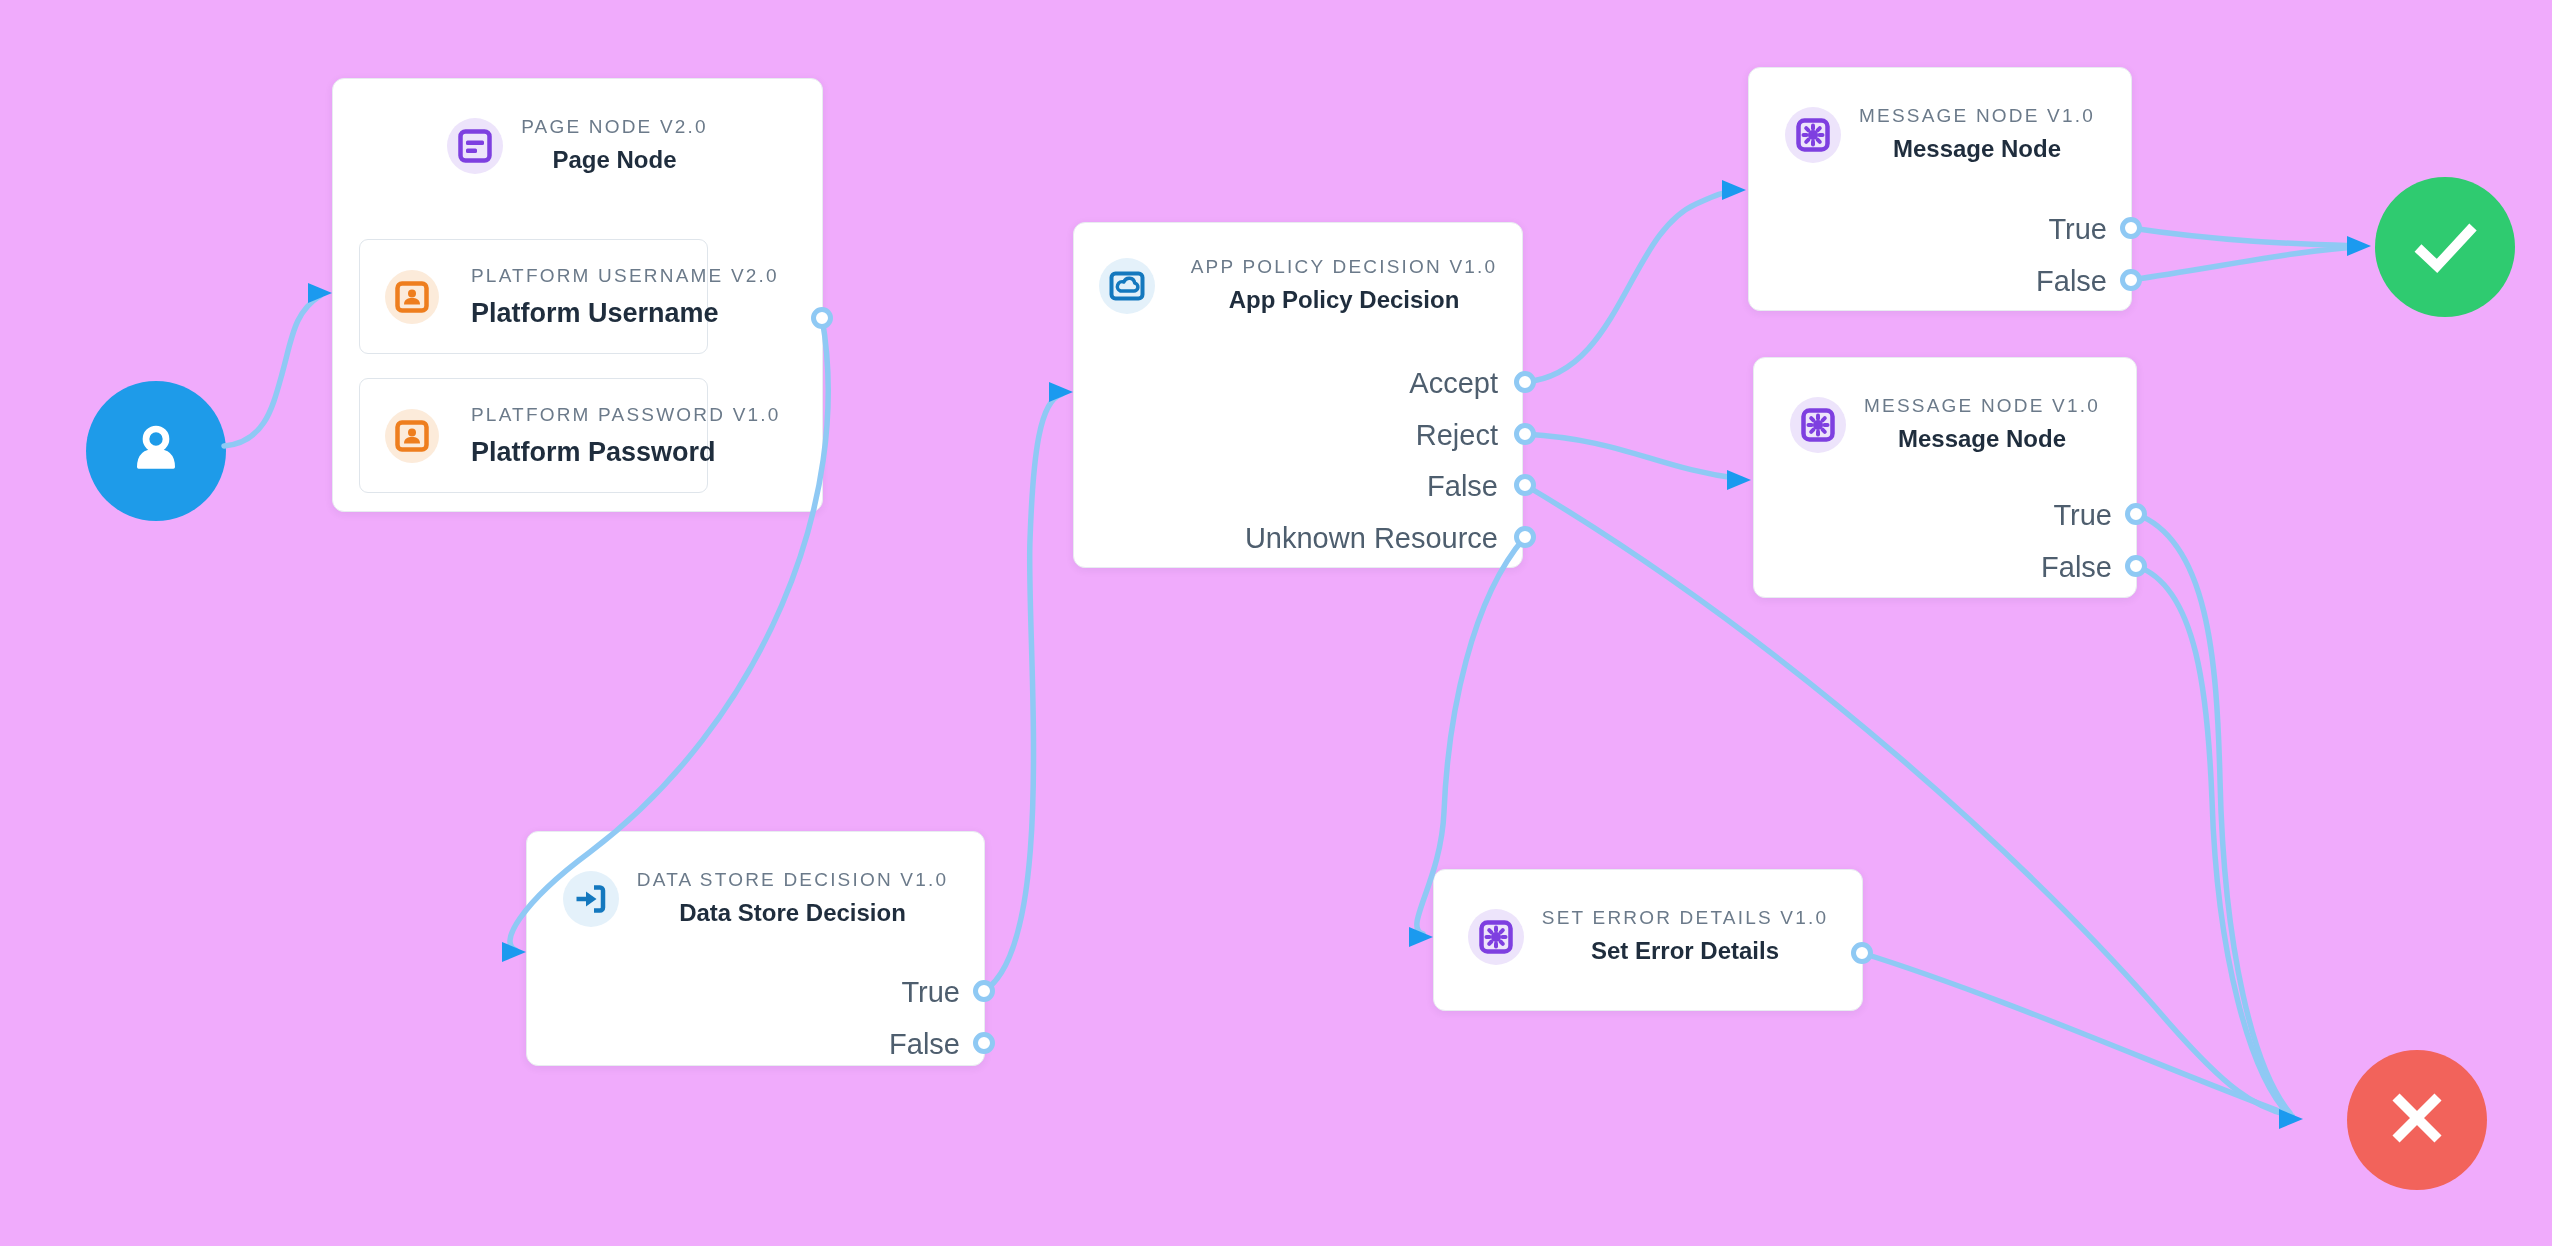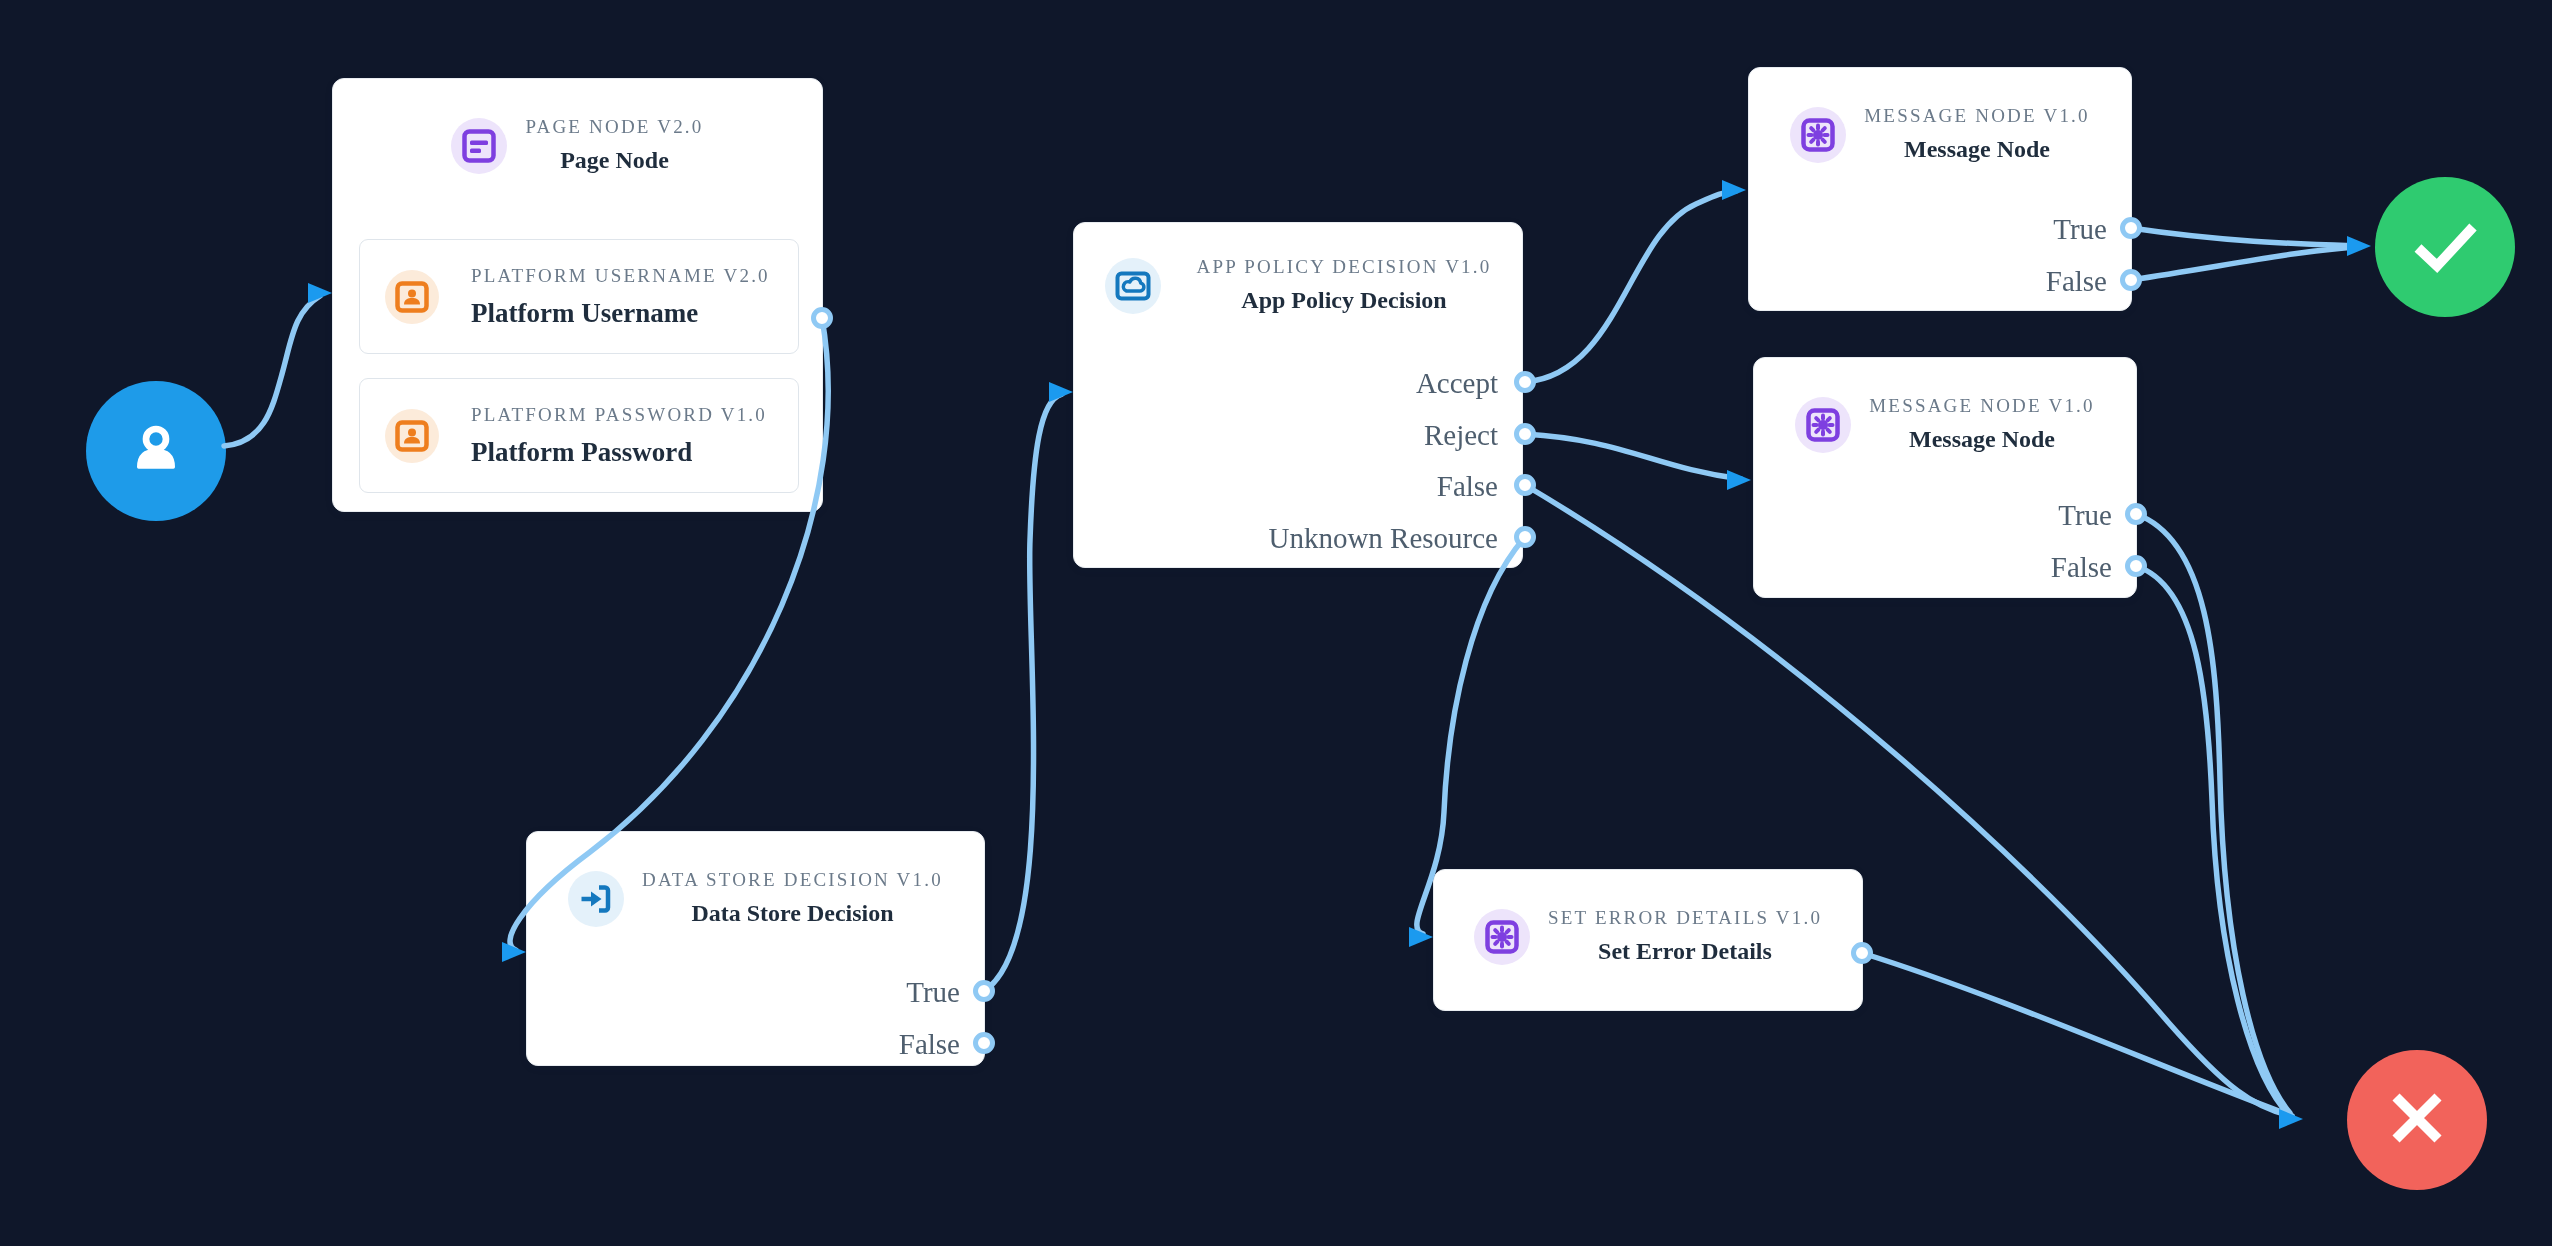--- a/index.html
+++ b/index.html
@@ -1,28 +1,28 @@
 <!DOCTYPE html>
 <html><head>
 <meta charset="utf-8">
 <style>
   html,body{margin:0;padding:0;background:#F4F6F8;}
-  .canvas{position:relative;width:2552px;height:1246px;background:#0f172a;overflow:hidden;
-          font-family:Liberation Serif, serif;}
+  .canvas{position:relative;width:2552px;height:1246px;background:#f0abfc;overflow:hidden;
+          font-family:Liberation Sans, sans-serif;}
   .node{position:absolute;background:#FFFFFF;border:1px solid #E8ECF0;border-radius:12px;
         box-shadow:0 2px 8px rgba(30,45,70,.07);box-sizing:border-box;}
   .node-header{display:flex;align-items:center;justify-content:center;gap:18px;margin-top:36px;}
   .icon-circle{width:56px;height:56px;border-radius:50%;display:flex;align-items:center;justify-content:center;flex:0 0 auto;}
   .icon-purple{background:#EDE4FB;}
   .icon-orange{background:#FCEBDA;}
   .icon-blue{background:#E4F1FA;}
   .hdr-text{display:flex;flex-direction:column;align-items:center;}
   .type-label{font-size:19px;letter-spacing:2.2px;color:#6B7A8A;white-space:nowrap;line-height:24px;}
   .node-title{font-size:24px;font-weight:700;color:#1F2D3D;white-space:nowrap;line-height:34px;margin-top:4px;}
-  .sub-card{position:absolute;left:26px;width:440px;height:115px;background:#fff;border:1px solid #DFE5EB;
+  .sub-card{position:absolute;left:26px;width:349px;height:115px;background:#fff;border:1px solid #DFE5EB;
             border-radius:9px;box-sizing:border-box;display:flex;align-items:center;gap:32px;padding:0 18px 0 25px;}
   .sub-card .icon-circle{width:54px;height:54px;}
   .sub-text{display:flex;flex-direction:column;align-items:flex-start;}
   .sub-text .type-label{font-size:19px;}
   .sub-text .node-title{font-size:27px;margin-top:9px;line-height:32px;}
   .out-row{position:absolute;right:24px;height:52px;line-height:52px;font-size:29px;color:#4E5E6E;text-align:right;}
   .end-circle{position:absolute;width:140px;height:140px;border-radius:50%;display:flex;align-items:center;justify-content:center;}
   .start-circle{background:#1E9BE9;}
   .success-circle{background:#2FCB70;}
   .failure-circle{background:#F2635B;}

